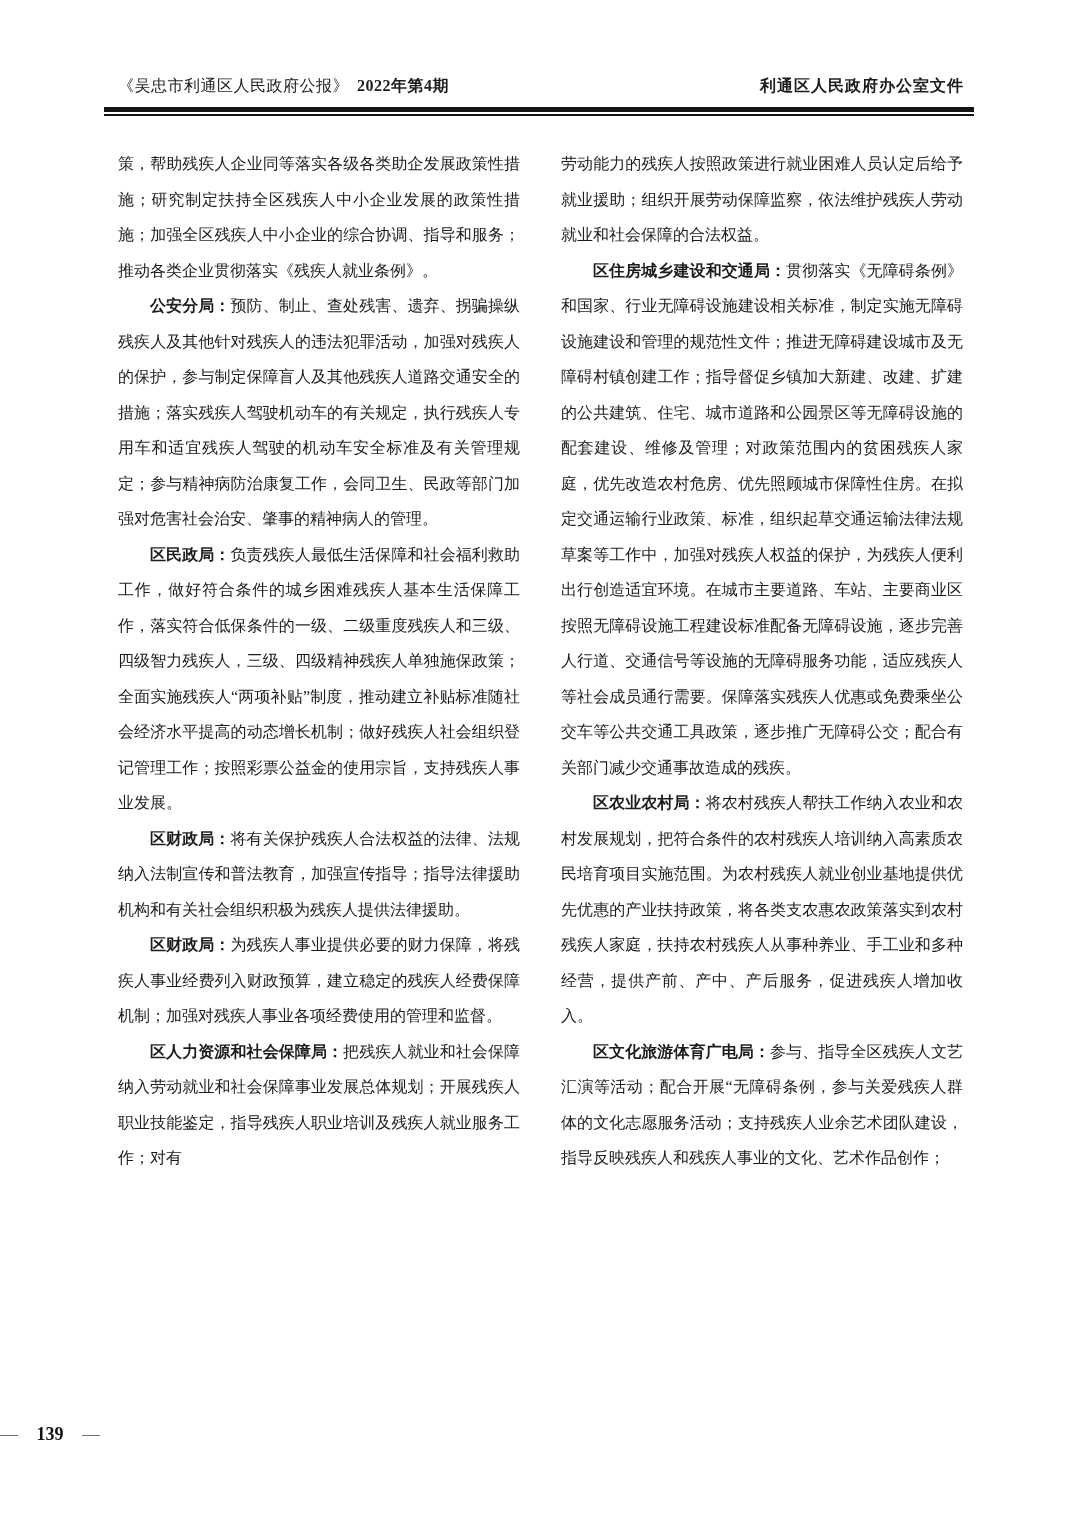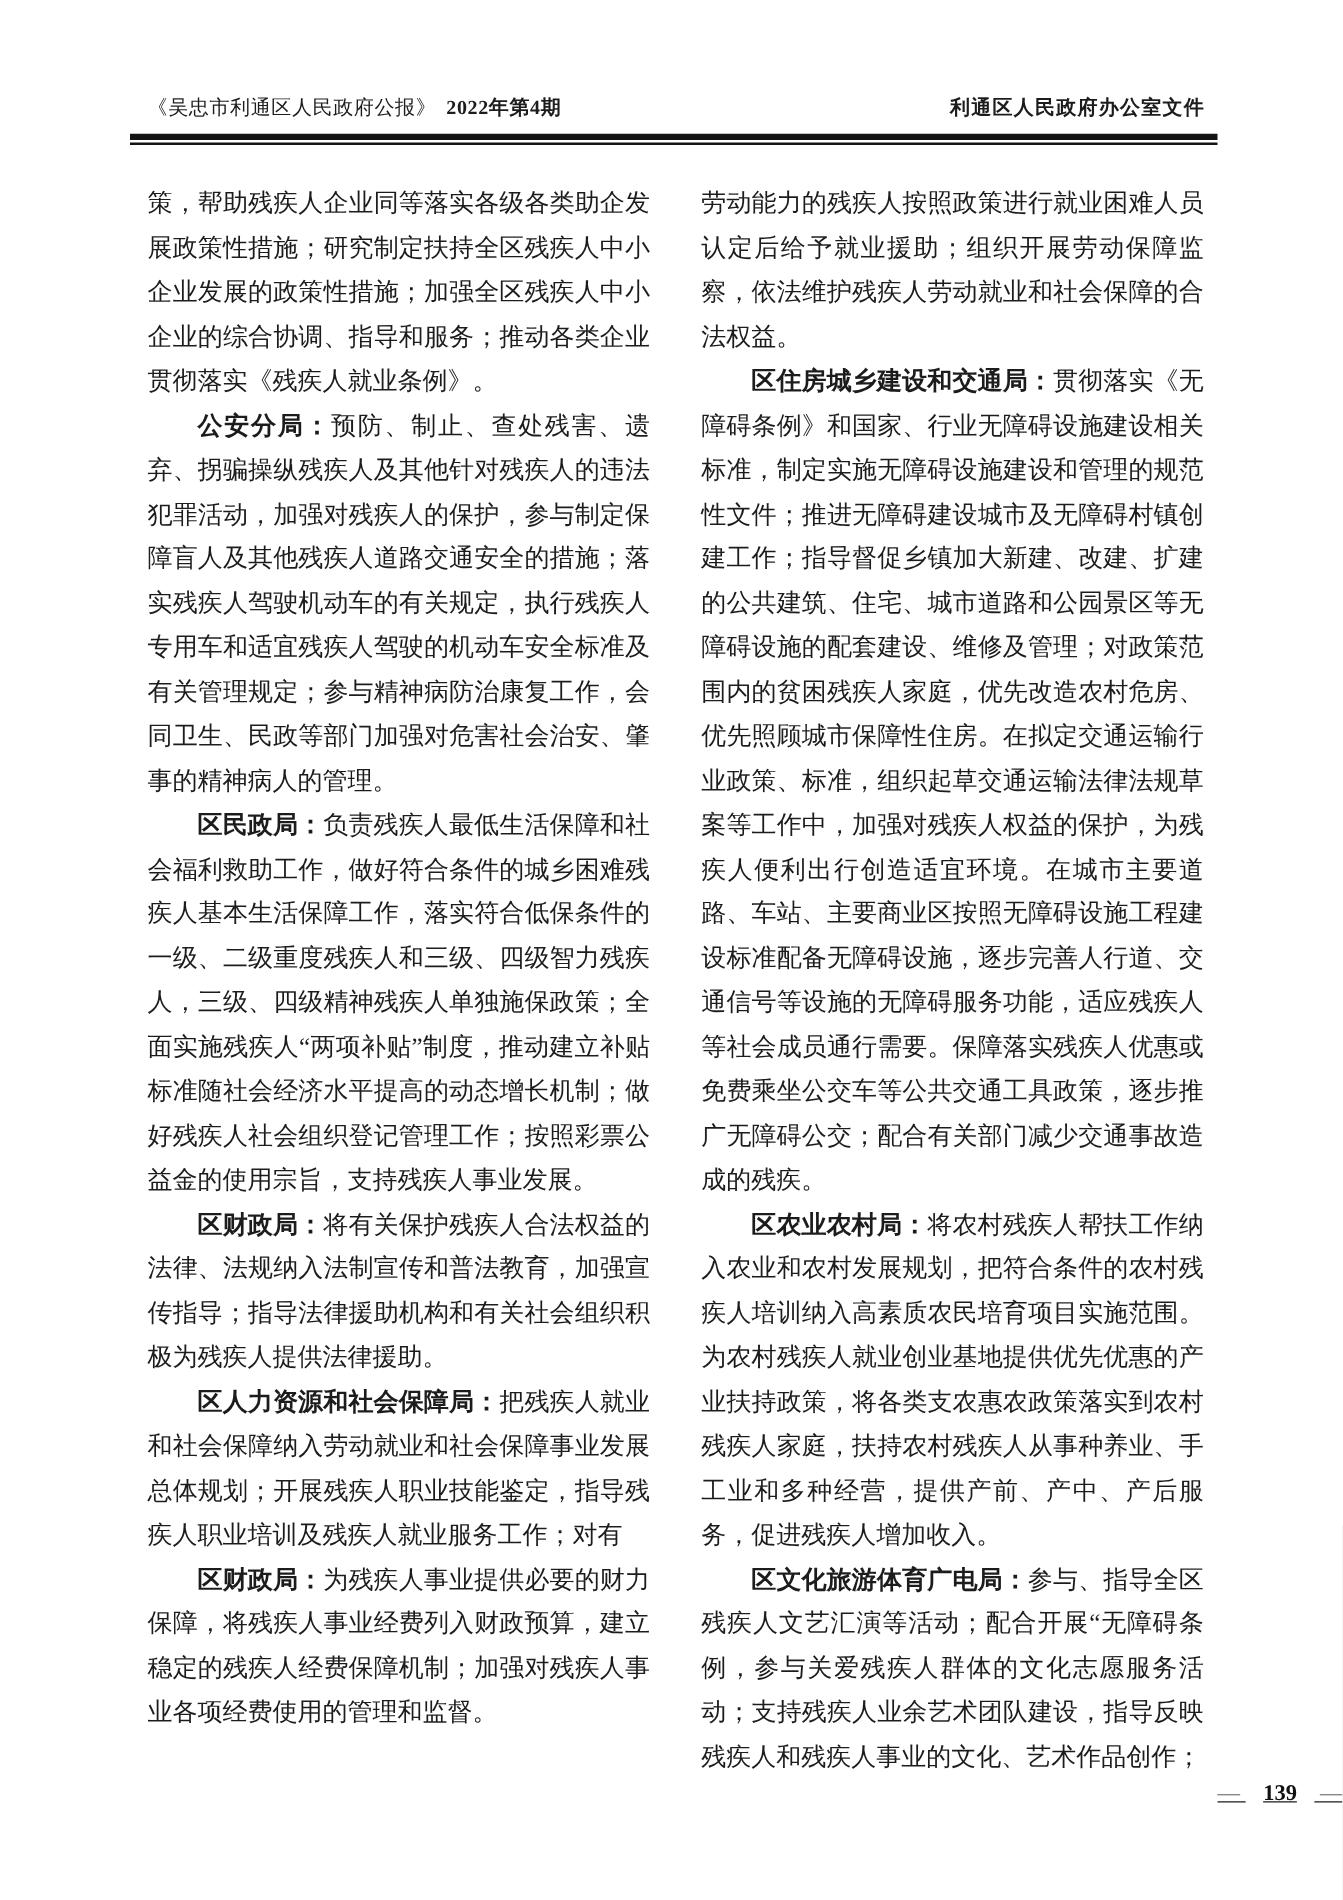--- a/index.html
+++ b/index.html
@@ -52,39 +52,38 @@
   .columns {
     position: absolute;
     left: 118px;
     top: 146px;
     width: 845px;
     display: flex;
     gap: 41px;
   }
   .column {
     width: 402px;
-    font-size: 20px;
+    font-size: 16px;
     line-height: 35.5px;
     text-align: justify;
     text-justify: inter-ideograph;
   }
   .para { margin: 0; text-indent: 2em; }
   .para.no-indent { text-indent: 0; }
   .para-label {
     font-weight: 700;
     font-family: "Liberation Sans", "DejaVu Sans", sans-serif;
   }
   .footer {
     position: absolute;
     top: 1424px;
     left: 0;
     width: 100%;
-    text-align: right;
+    text-align: left;
     font-size: 18px;
-    text-decoration: underline;
   }
   .footer .dash { color: #6b6b6b; letter-spacing: 0; }
   .footer .page-number {
     font-weight: 700;
     color: #111111;
     margin: 0 14px;
   }
 </style>
 </head>
 <body>
@@ -113,24 +112,24 @@
       <p class="para">
         <span class="para-label">公安分局：</span><span class="para-text">预防、制止、查处残害、遗弃、拐骗操纵残疾人及其他针对残疾人的违法犯罪活动，加强对残疾人的保护，参与制定保障盲人及其他残疾人道路交通安全的措施；落实残疾人驾驶机动车的有关规定，执行残疾人专用车和适宜残疾人驾驶的机动车安全标准及有关管理规定；参与精神病防治康复工作，会同卫生、民政等部门加强对危害社会治安、肇事的精神病人的管理。</span>
       </p>
       <p class="para">
         <span class="para-label">区民政局：</span><span class="para-text">负责残疾人最低生活保障和社会福利救助工作，做好符合条件的城乡困难残疾人基本生活保障工作，落实符合低保条件的一级、二级重度残疾人和三级、四级智力残疾人，三级、四级精神残疾人单独施保政策；全面实施残疾人“两项补贴”制度，推动建立补贴标准随社会经济水平提高的动态增长机制；做好残疾人社会组织登记管理工作；按照彩票公益金的使用宗旨，支持残疾人事业发展。</span>
       </p>
       <p class="para">
         <span class="para-label">区财政局：</span><span class="para-text">将有关保护残疾人合法权益的法律、法规纳入法制宣传和普法教育，加强宣传指导；指导法律援助机构和有关社会组织积极为残疾人提供法律援助。</span>
       </p>
       <p class="para">
-        <span class="para-label">区人力资源和社会保障局：</span><span class="para-text">把残疾人就业和社会保障纳入劳动就业和社会保障事业发展总体规划；开展残疾人职业技能鉴定，指导残疾人职业培训及残疾人就业服务工作；对有</span>
+        <span class="para-label">区财政局：</span><span class="para-text">为残疾人事业提供必要的财力保障，将残疾人事业经费列入财政预算，建立稳定的残疾人经费保障机制；加强对残疾人事业各项经费使用的管理和监督。</span>
       </p>
       <p class="para">
-        <span class="para-label">区财政局：</span><span class="para-text">为残疾人事业提供必要的财力保障，将残疾人事业经费列入财政预算，建立稳定的残疾人经费保障机制；加强对残疾人事业各项经费使用的管理和监督。</span>
+        <span class="para-label">区人力资源和社会保障局：</span><span class="para-text">把残疾人就业和社会保障纳入劳动就业和社会保障事业发展总体规划；开展残疾人职业技能鉴定，指导残疾人职业培训及残疾人就业服务工作；对有</span>
       </p>
     </section>
 
     <section class="column">
       <p class="para no-indent">
         <span class="para-text">劳动能力的残疾人按照政策进行就业困难人员认定后给予就业援助；组织开展劳动保障监察，依法维护残疾人劳动就业和社会保障的合法权益。</span>
       </p>
       <p class="para">
         <span class="para-label">区住房城乡建设和交通局：</span><span class="para-text">贯彻落实《无障碍条例》和国家、行业无障碍设施建设相关标准，制定实施无障碍设施建设和管理的规范性文件；推进无障碍建设城市及无障碍村镇创建工作；指导督促乡镇加大新建、改建、扩建的公共建筑、住宅、城市道路和公园景区等无障碍设施的配套建设、维修及管理；对政策范围内的贫困残疾人家庭，优先改造农村危房、优先照顾城市保障性住房。在拟定交通运输行业政策、标准，组织起草交通运输法律法规草案等工作中，加强对残疾人权益的保护，为残疾人便利出行创造适宜环境。在城市主要道路、车站、主要商业区按照无障碍设施工程建设标准配备无障碍设施，逐步完善人行道、交通信号等设施的无障碍服务功能，适应残疾人等社会成员通行需要。保障落实残疾人优惠或免费乘坐公交车等公共交通工具政策，逐步推广无障碍公交；配合有关部门减少交通事故造成的残疾。</span>
       </p>

